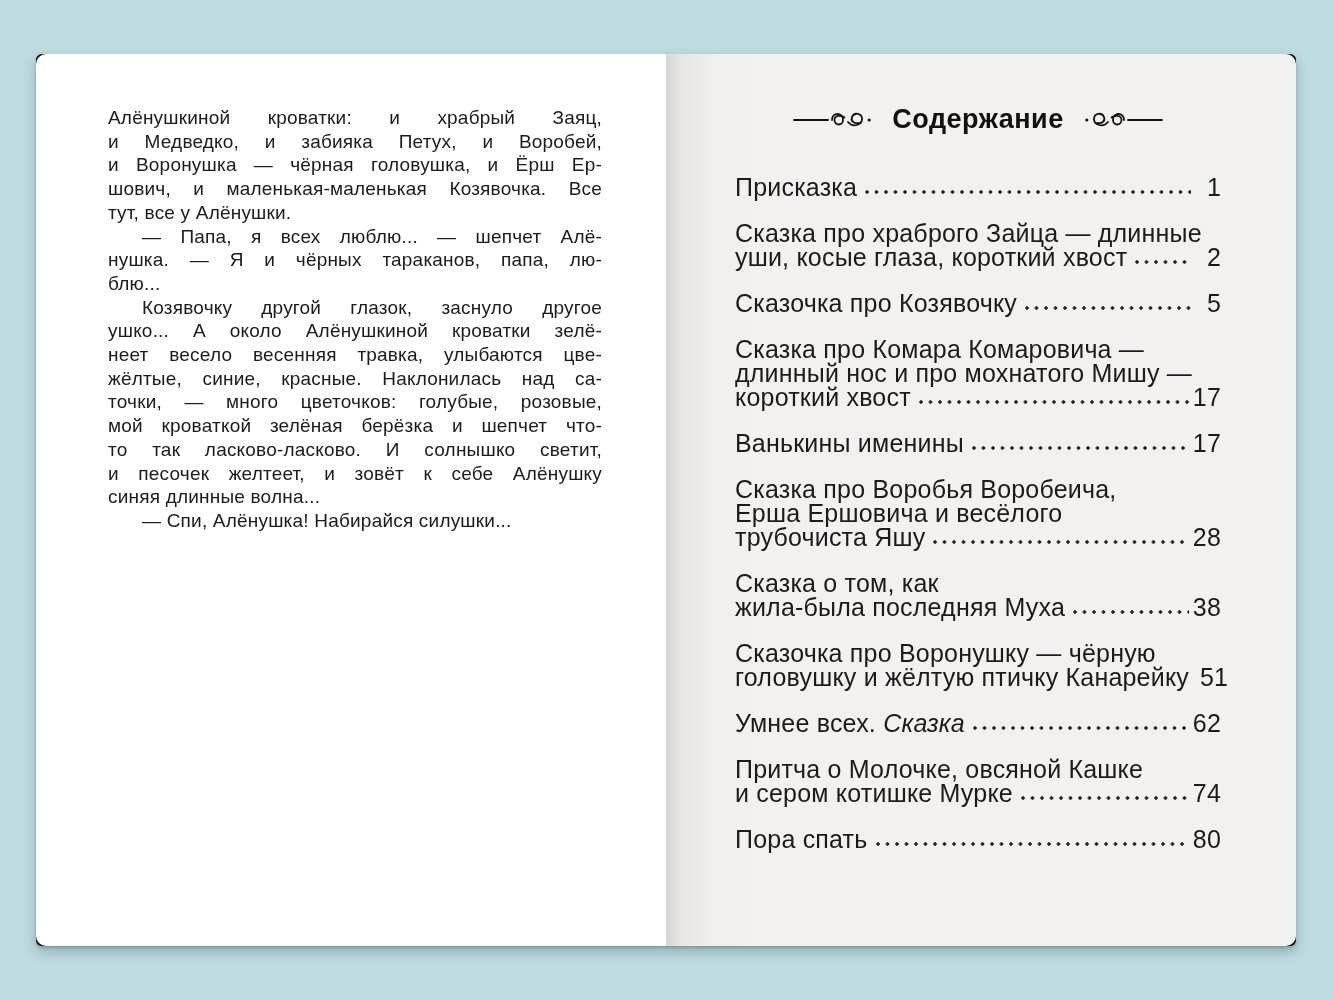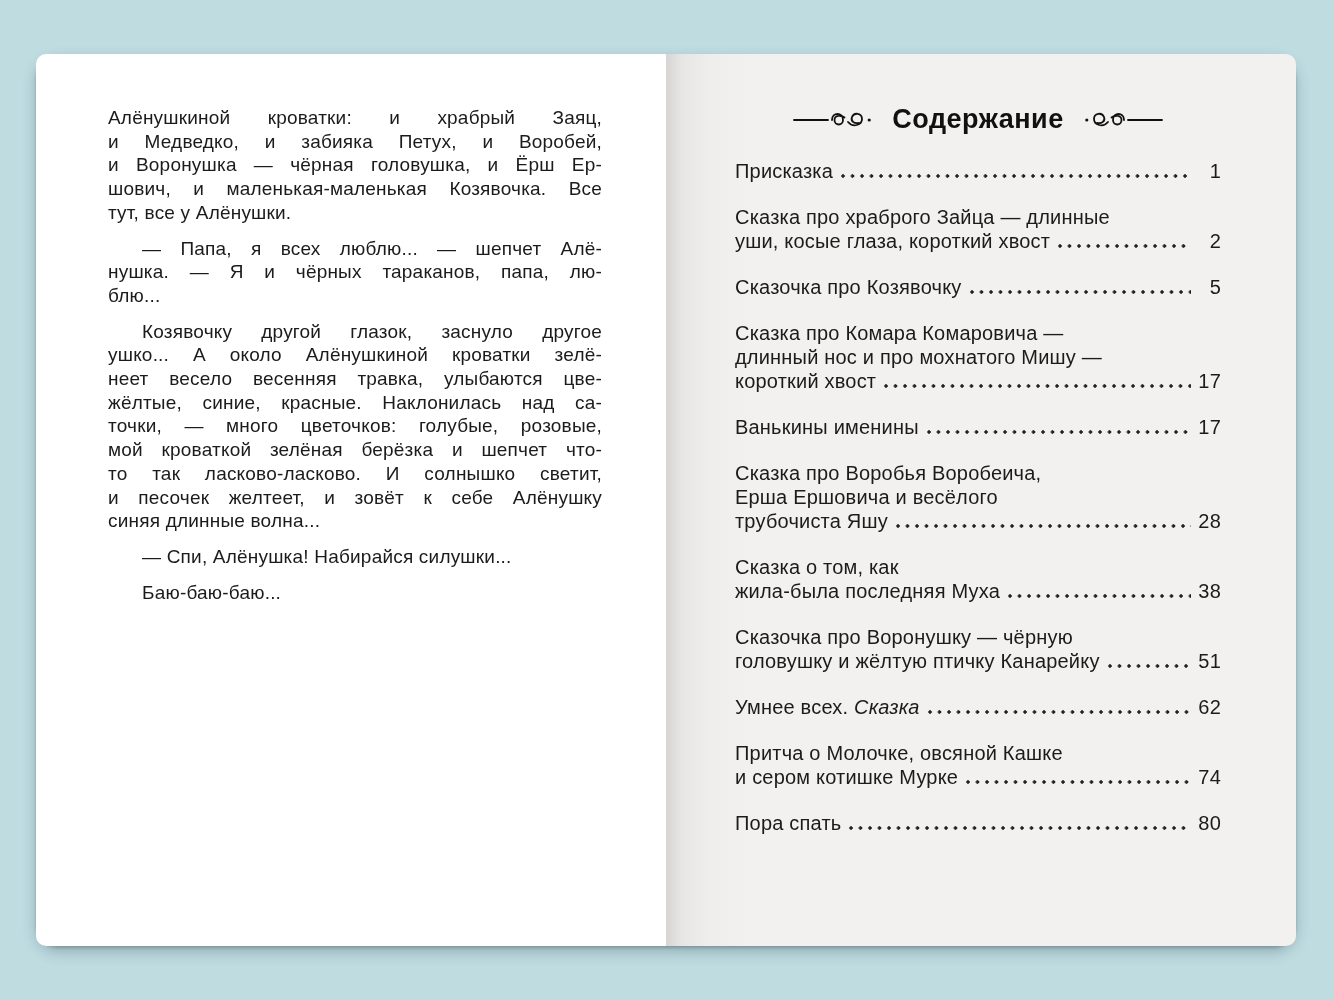--- a/index.html
+++ b/index.html
@@ -6,21 +6,21 @@
   .stage{
     position:relative;
     width:1333px;height:1000px;
     background:#bfdce1;
     overflow:hidden;
     font-family:"Liberation Sans",sans-serif;
   }
   .book{
     position:absolute;left:36px;top:54px;
     width:1260px;height:892px;
-    border-radius:22px;
+    border-radius:6px;
     background:#000000;
     box-shadow:0 6px 14px rgba(40,70,80,.30), 0 2px 3px rgba(0,0,0,.18);
     display:flex;
   }
   .page-left{
     width:630px;height:100%;
     border-radius:10px 0 0 10px;
     background:#ffffff;
     position:relative;
   }
@@ -33,38 +33,38 @@
   
   .left-text{
     position:absolute;left:72px;top:52px;width:494px;
     font-size:19px;line-height:23.7px;
     color:#1b1b1b;
     letter-spacing:.2px;
   }
   .para{margin:0;}
   .tline{text-align:justify;white-space:normal;}
   .tline.fill{text-align-last:justify;}
-  .tline.ind{text-indent:34px;margin-top:12px;}
+  .tline.ind{text-indent:34px;}
   
   .toc{
     position:absolute;left:69px;top:50px;width:486px;
     color:#1b1b1b;
   }
   .toc-title-row{
     display:flex;align-items:center;justify-content:center;
     gap:20px;
-    margin-bottom:24px;
+    margin-bottom:40px;
   }
   .toc-title{
     font-size:27px;font-weight:bold;letter-spacing:.5px;color:#111;
   }
   .orn{flex:0 0 auto;display:block;}
   .orn.flip{transform:scaleX(-1);}
   .entry{
-    font-size:20px;line-height:24px;
+    font-size:25px;line-height:24px;
     margin-bottom:22px;
     letter-spacing:.2px;
   }
   .eline{text-align:left;}
   .eline.final{display:flex;align-items:flex-end;}
   .ftext{white-space:nowrap;}
   .it{font-style:italic;}
   .dots{
     flex:1;height:6px;
     margin:0 4px 4px 7px;
@@ -101,21 +101,20 @@
             <div class="tline fill">неет весело весенняя травка, улыбаются цве-</div>
             <div class="tline fill">жёлтые, синие, красные. Наклонилась над са-</div>
             <div class="tline fill">точки, — много цветочков: голубые, розовые,</div>
             <div class="tline fill">мой кроваткой зелёная берёзка и шепчет что-</div>
             <div class="tline fill">то так ласково-ласково. И солнышко светит,</div>
             <div class="tline fill">и песочек желтеет, и зовёт к себе Алёнушку</div>
             <div class="tline">синяя длинные волна...</div>
           </div>
           <div class="para">
             <div class="tline ind">— Спи, Алёнушка! Набирайся силушки...</div>
-            <div class="tline ind">Баю-баю-баю...</div>
           </div>
         </div>
     </div>
 
     <div class="page-right">
       <div class="toc">
         <div class="toc-title-row">
           <svg class="orn" width="80" height="24" viewBox="0 0 80 24" fill="none" stroke="#111" stroke-width="1.8" stroke-linecap="round">
             <path d="M2 12 H36"></path>
             <path d="M40 12 c0 -8 11 -8 11 0 c0 6 -8.5 6 -8.5 0 c0 -4.5 6 -5.5 10 -2.5"></path>

